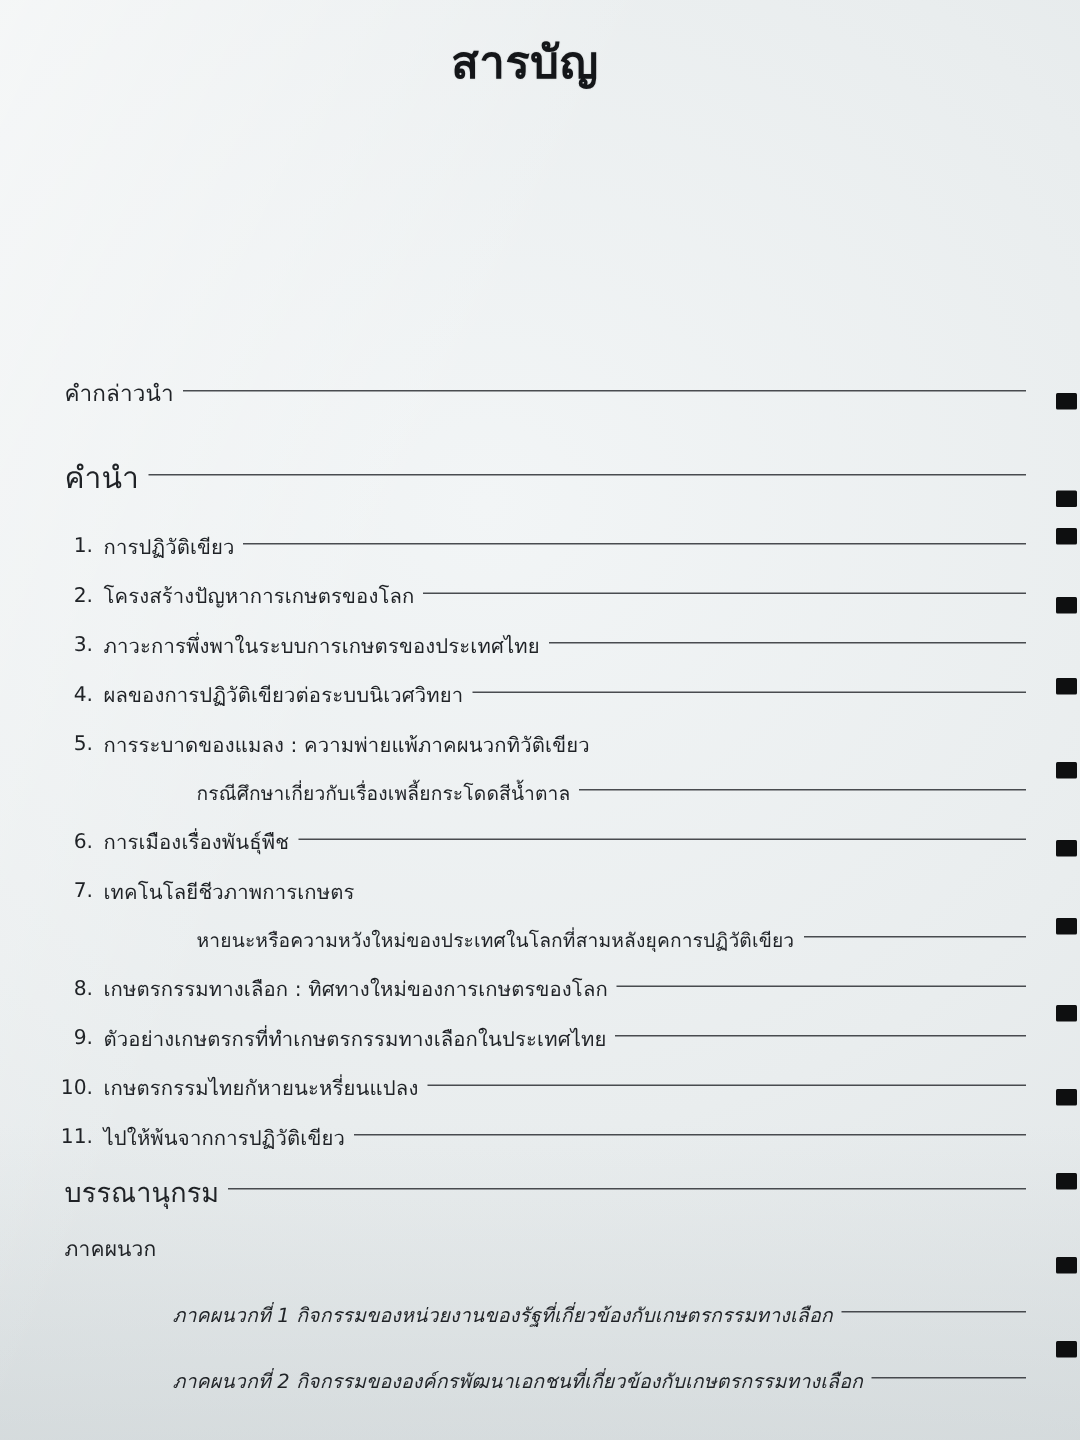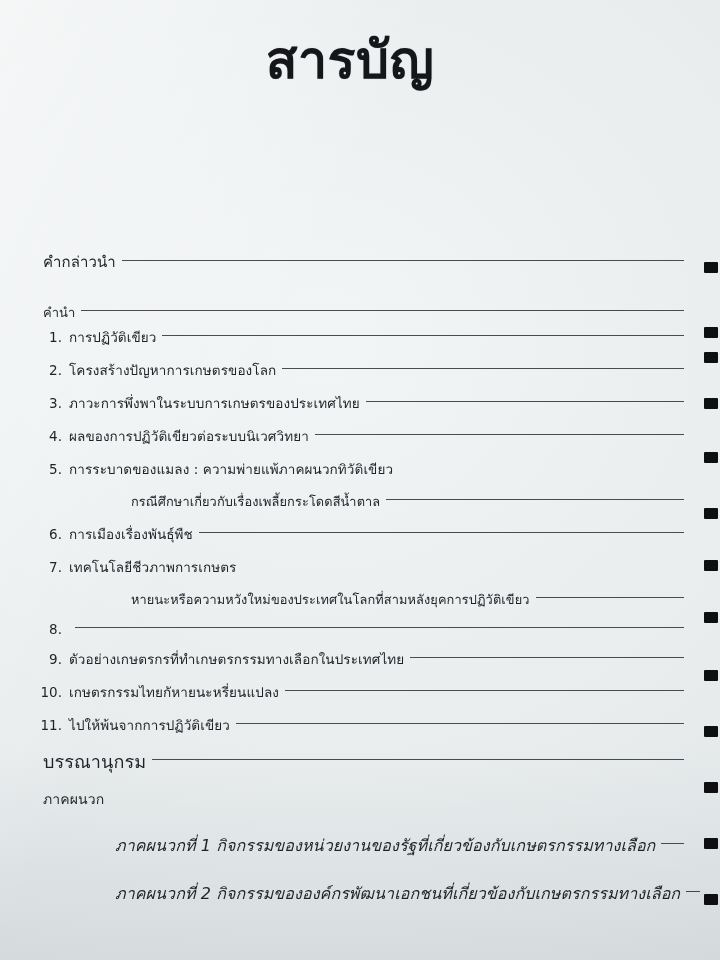--- a/index.html
+++ b/index.html
@@ -51,21 +51,21 @@
     border-radius: 1px;
   }
 
   .title {
     position: absolute;
     top: 18px;
     left: 0;
     width: 700px;
     text-align: center;
     font-family: "DejaVu Sans", sans-serif;
-    font-size: 52px;
+    font-size: 30px;
     font-weight: bold;
     color: #141619;
     letter-spacing: 0.5px;
     text-shadow: 0 0 1px rgba(0,0,0,0.25);
   }
 
   .toc {
     position: absolute;
     top: 250px;
     left: 36px;
@@ -95,27 +95,27 @@
     flex: 1 1 auto;
     border-bottom: 1px solid #2b2e33;
     margin: 0 0 5px 6px;
     height: 1px;
     min-width: 14px;
     opacity: 0.85;
   }
 
   
   .r-kamklao   { margin-bottom: 28px; font-size: 15px; }
-  .r-kamnam    { margin-bottom: 3px; font-size: 13px; }
+  .r-kamnam    { margin-bottom: 19px; font-size: 20px; }
   .numbered    { margin-bottom: 11px; padding-left: 4px; }
   .numbered .num { width: 22px; }
   .sub         { margin-bottom: 11px; padding-left: 88px; font-size: 12.8px; }
   .r-bannanu   { margin-bottom: 12px; font-size: 18px; }
   .r-pakpanuak { margin-bottom: 10px; font-size: 14px; }
-  .appendix    { margin-bottom: 14px; padding-left: 72px; font-style: italic; font-size: 16px; margin-top: 23px; }
+  .appendix    { margin-bottom: 14px; padding-left: 72px; font-style: italic; font-size: 13px; margin-top: 23px; }
 
   .blur {
     filter: blur(0.25px);
   }
 </style>
 </head>
 <body>
 
 <div id="page">
 
@@ -170,20 +170,21 @@
         <span class="num">7.</span>
         <span class="label">เทคโนโลยีชีวภาพการเกษตร</span>
       </div>
       <div class="entry blur sub">
         <span class="num"></span>
         <span class="label">หายนะหรือความหวังใหม่ของประเทศในโลกที่สามหลังยุคการปฏิวัติเขียว</span>
         <span class="leader"></span>
       </div>
       <div class="entry blur numbered">
         <span class="num">8.</span>
+        <span class="label">เกษตรกรรมทางเลือก : ทิศทางใหม่ของการเกษตรของโลก</span>
         <span class="leader"></span>
       </div>
       <div class="entry blur numbered">
         <span class="num">9.</span>
         <span class="label">ตัวอย่างเกษตรกรที่ทำเกษตรกรรมทางเลือกในประเทศไทย</span>
         <span class="leader"></span>
       </div>
       <div class="entry blur numbered">
         <span class="num">10.</span>
         <span class="label">เกษตรกรรมไทยกัหายนะหรี่ยนแปลง</span>

